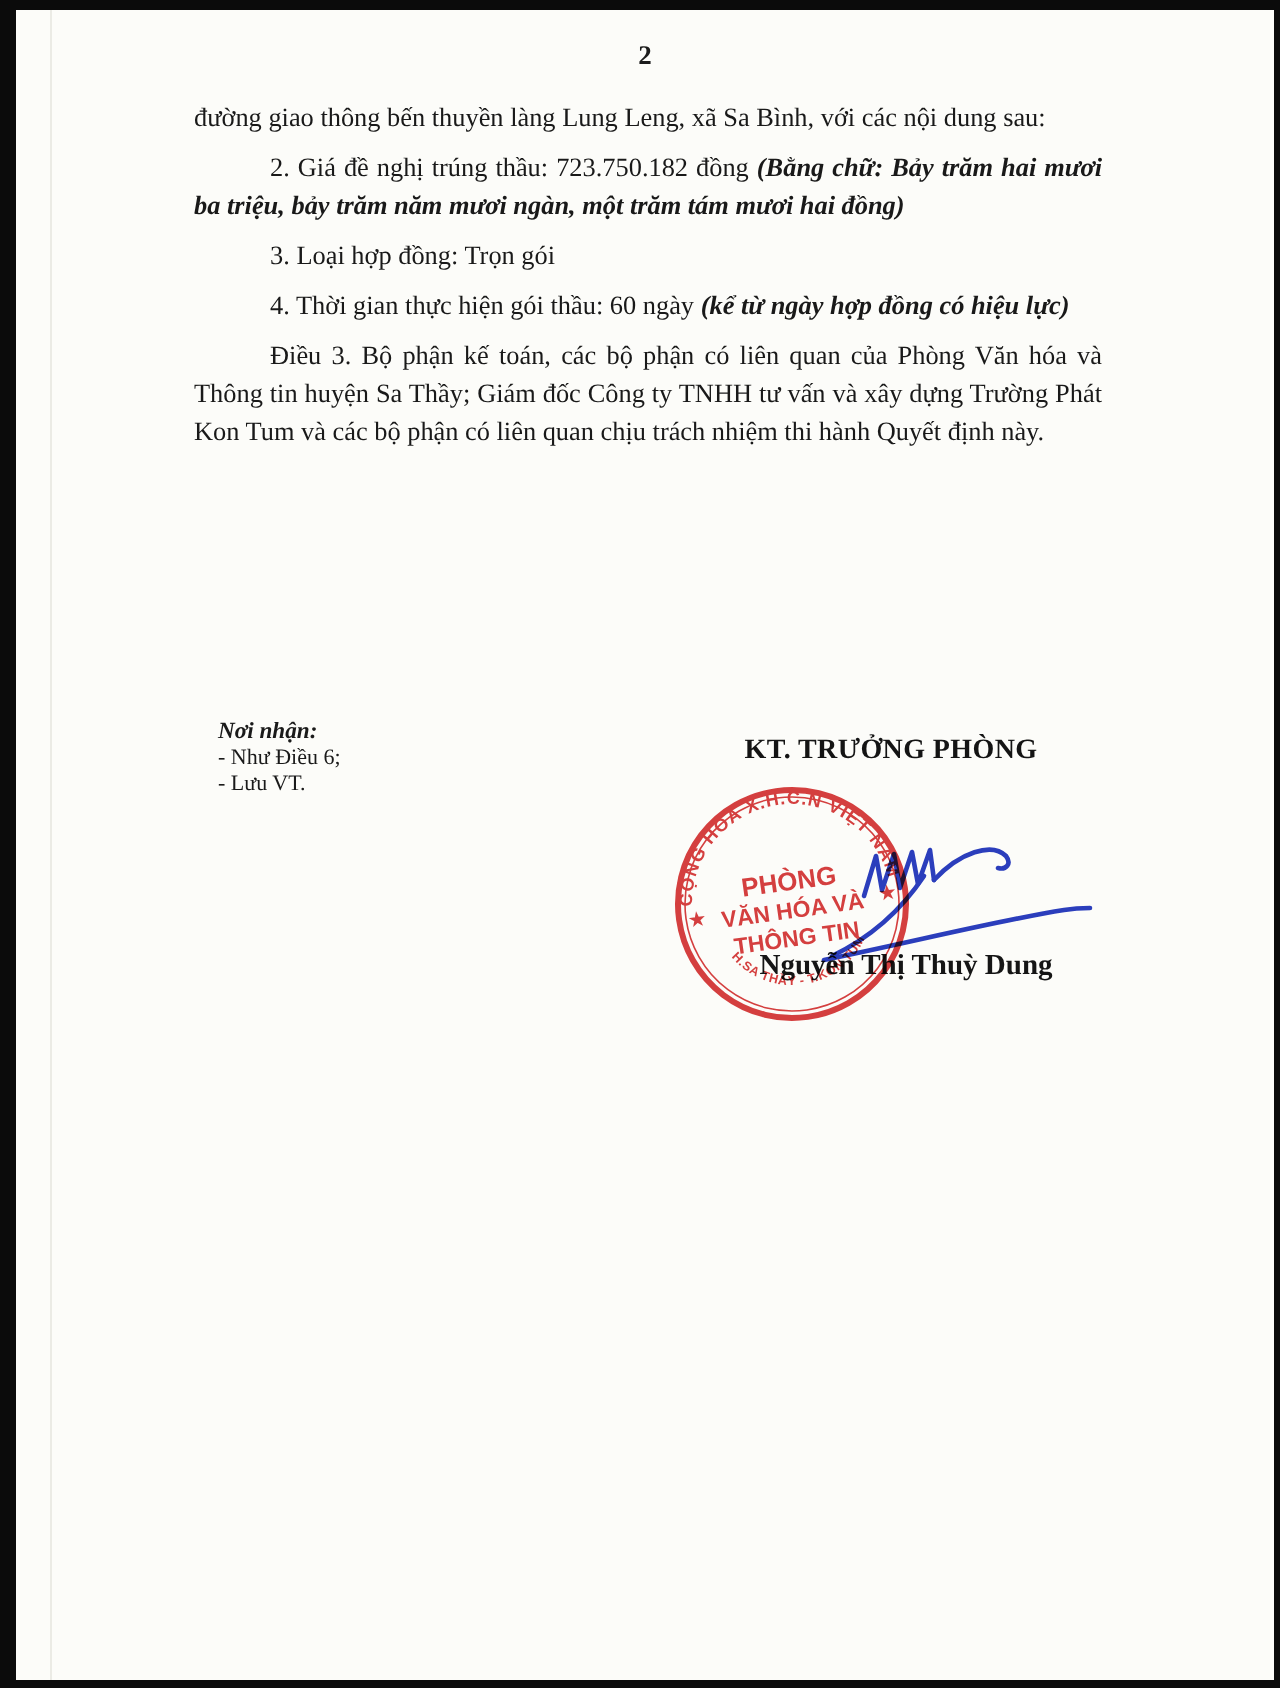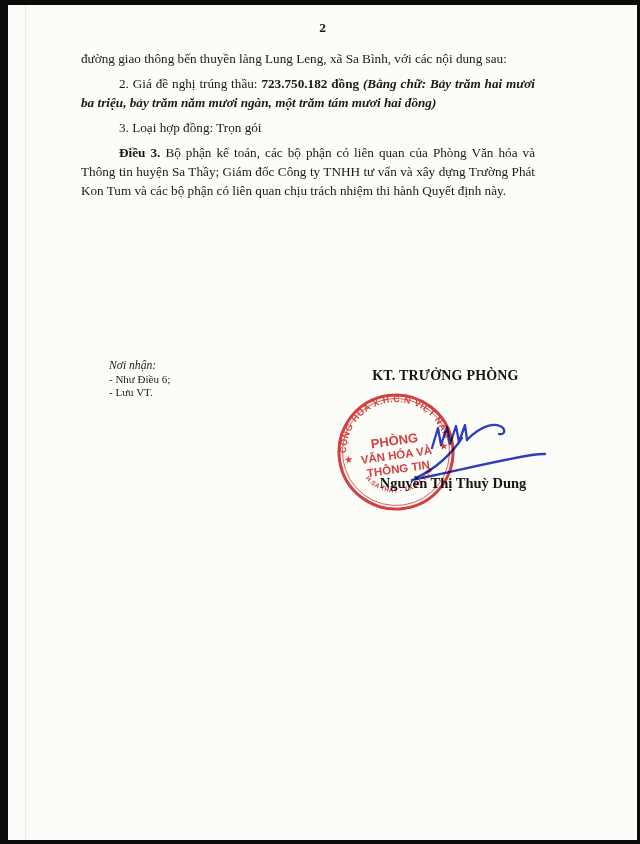--- a/index.html
+++ b/index.html
@@ -16,32 +16,32 @@
   }
   .crease{
     position:absolute;left:17px;top:0;bottom:0;width:1px;
     background:#ebebe5;
   }
   .page-number{
     position:absolute;top:15px;left:0;right:0;
     text-align:center;font-weight:bold;font-size:13.5px;color:#1c1c1c;
   }
   .content{
-    position:absolute;left:73px;top:44px;width:454px;
+    position:absolute;left:89px;top:44px;width:454px;
     font-size:13.2px;line-height:19px;text-align:justify;
     color:#191919;
   }
   .para{margin:0 0 6px 0;}
   .indent{text-indent:38px;}
   .bi{font-weight:bold;font-style:italic;}
-  .b{font-weight:bold;}
+  .b{font-weight:normal;}
   .recipients{
     position:absolute;left:101px;top:354px;color:#1a1a1a;
   }
-  .recipients .title{font-weight:normal;font-style:italic;font-size:11.6px;line-height:14px;}
+  .recipients .title{font-weight:bold;font-style:italic;font-size:11.6px;line-height:14px;}
   .recipients .item{font-size:11px;line-height:13px;}
   .sign-title{
     position:absolute;left:340px;top:362px;width:195px;
     text-align:center;font-weight:bold;font-size:14px;line-height:18px;
     letter-spacing:.2px;color:#141414;
   }
   .signer{
     position:absolute;left:356px;top:470px;width:178px;
     text-align:center;font-weight:bold;font-size:14.5px;color:#151515;
   }
@@ -64,20 +64,21 @@
   <div class="page-number">2</div>
 
   <div class="content">
     <p class="para"><span>đường giao thông bến thuyền làng Lung Leng, xã Sa Bình, với các nội dung sau:</span></p>
 
 
     <p class="para indent"><span>2. Giá đề nghị trúng thầu: </span><span class="b">723.750.182 đồng </span><span class="bi">(Bằng chữ: Bảy trăm hai mươi ba triệu, bảy trăm năm mươi ngàn, một trăm tám mươi hai đồng)</span></p>
 
     <p class="para indent"><span>3. Loại hợp đồng: Trọn gói</span></p>
 
+    <p class="para indent"><span>4. Thời gian thực hiện gói thầu: </span><span class="b">60 ngày </span><span class="bi">(kể từ ngày hợp đồng có hiệu lực)</span></p>
 
 
     <p class="para indent"><span class="b">Điều 3.</span><span> Bộ phận kế toán, các bộ phận có liên quan của Phòng Văn hóa và Thông tin huyện Sa Thầy; Giám đốc Công ty TNHH tư vấn và xây dựng Trường Phát Kon Tum và các bộ phận có liên quan chịu trách nhiệm thi hành Quyết định này.</span></p>
   </div>
 
   <div class="recipients">
     <div class="title">Nơi nhận:</div>
     <div class="item">- Như Điều 6;</div>
     <div class="item">- Lưu VT.</div>
   </div>

